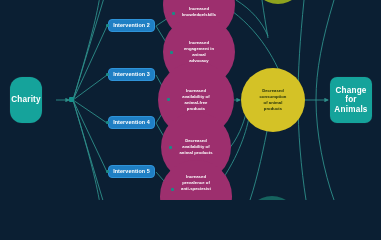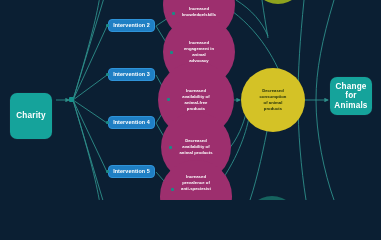--- a/index.html
+++ b/index.html
@@ -141,25 +141,25 @@
       <path d="M236,0 C 252,10 262,22 268,36"></path>
       <path d="M304,0 C 300,40 298,70 298,100 C 298,132 301,168 306,200"></path>
       <path d="M334,0 C 322,40 316,70 316,100 C 316,134 324,172 334,200"></path>
       <path d="M262,0 C 264,14 266,26 268,38"></path>
       <path d="M250,200 C 258,176 264,146 268,126"></path>
     </g>
   </svg>
 
   <div class="hub" style="left:69px; top:97px;"></div>
 
-  <div class="node box-terminal" style="left:10px; top:93px; width:42px; height:46px;">
+  <div class="node box-terminal" style="left:10px; top:77px; width:32px; height:46px;border-radius:12px;">
     <span>Charity</span>
   </div>
 
-  <div class="node box-terminal" style="left:330px; top:77px; width:42px; height:38px;">
+  <div class="node box-terminal" style="left:330px; top:77px; width:42px; height:46px;">
     <span style="white-space:pre-line;">Change
 for
 Animals</span>
   </div>
 
   <div class="node pill" style="left:108px; top:19px; width:47px; height:13px;">
     <span>Intervention 2</span>
   </div>
   <div class="node pill" style="left:108px; top:68px; width:47px; height:13px;">
     <span>Intervention 3</span>

